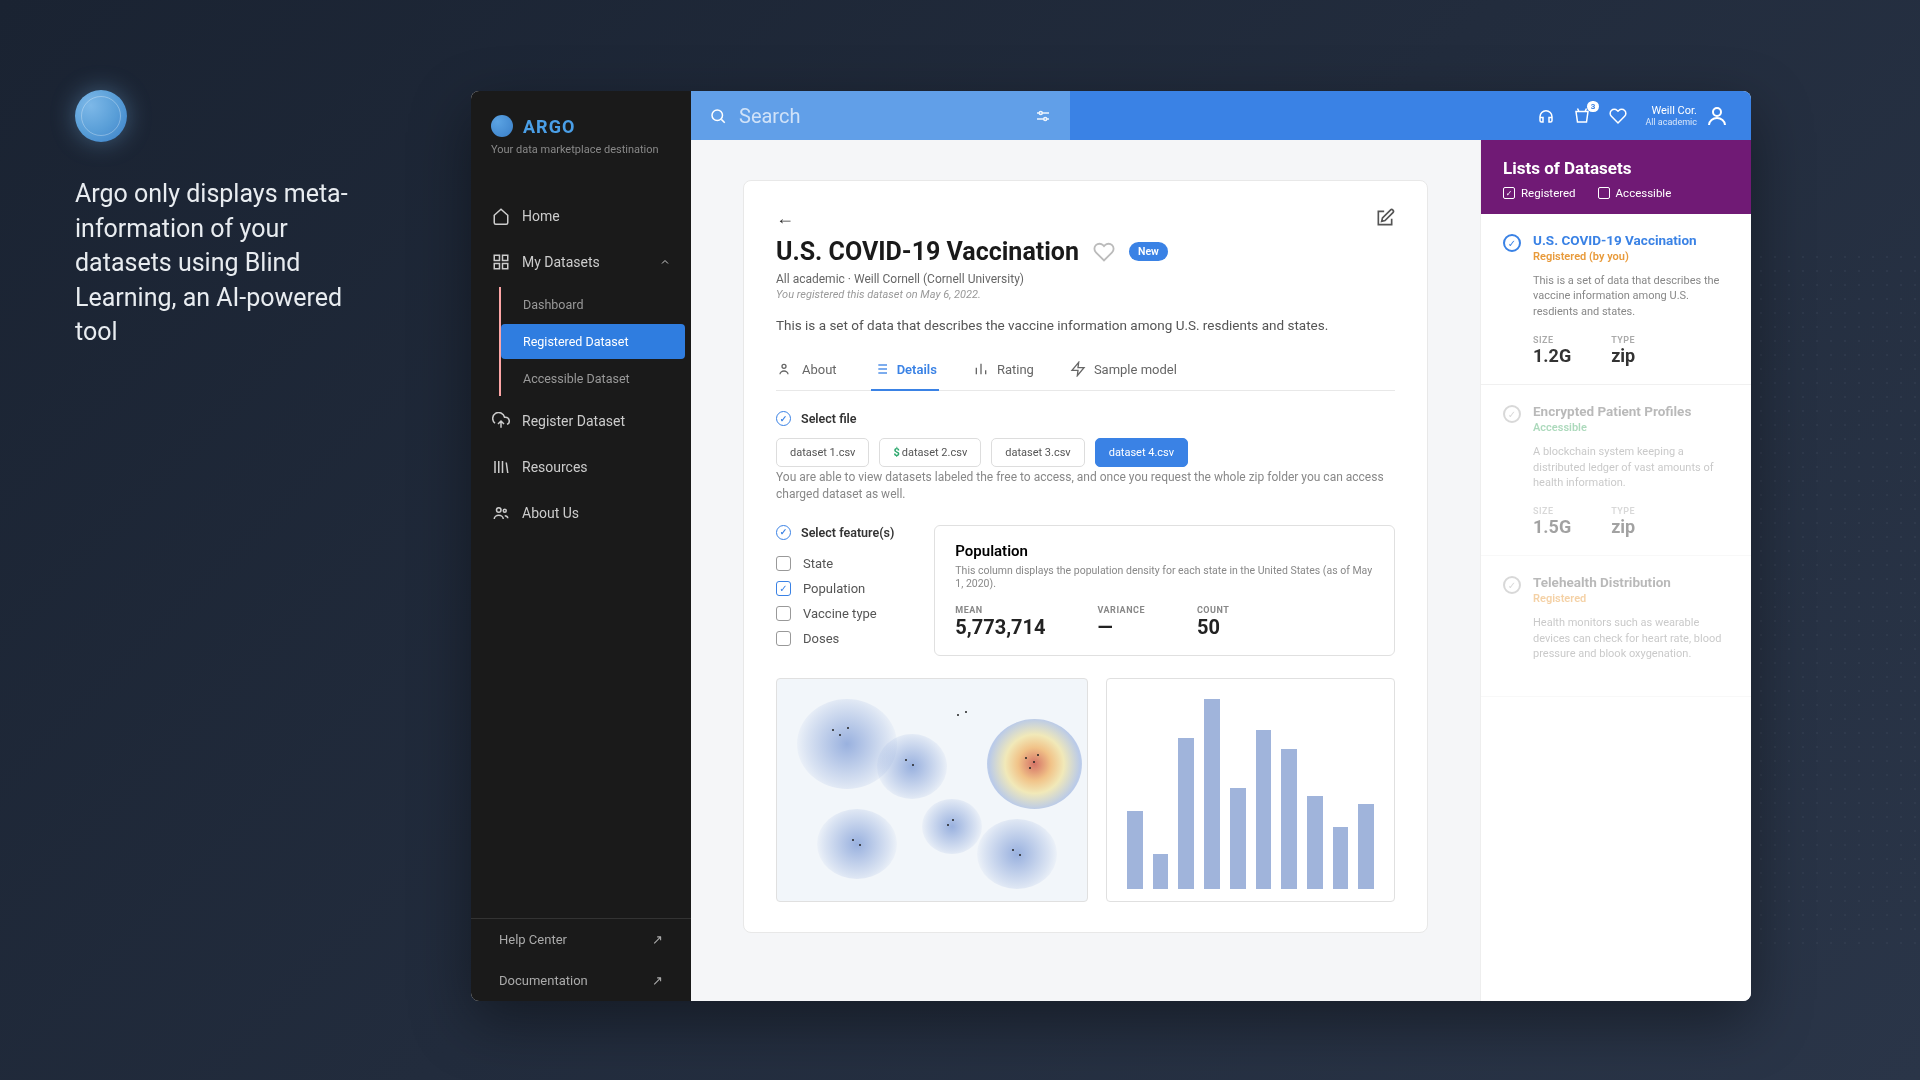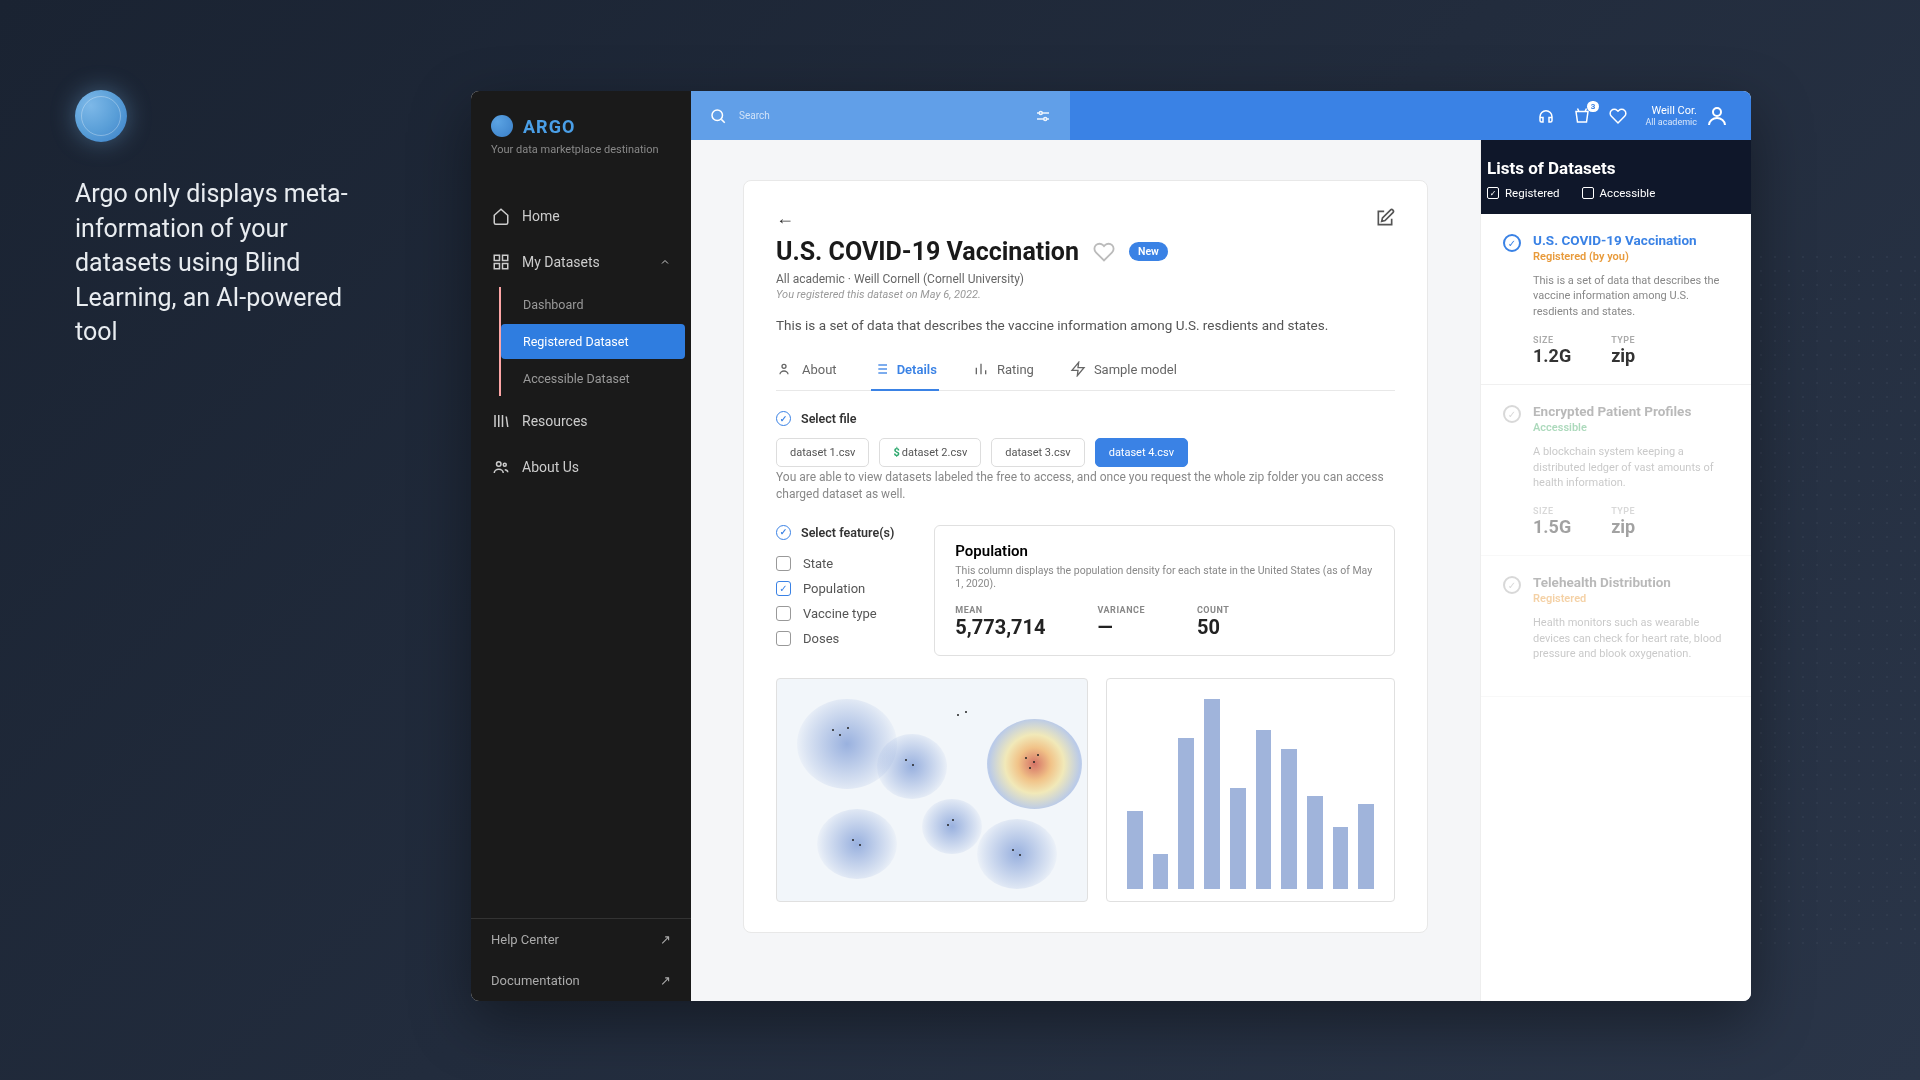--- a/index.html
+++ b/index.html
@@ -20,26 +20,26 @@
 .sidebar-brandname { font-size: 18px; font-weight: 700; color: #4a9fe8; letter-spacing: 1px; }
 .sidebar-tagline { font-size: 11px; color: #888; margin-top: 6px; line-height: 1.3; }
 .sidebar-nav { flex: 1; padding-top: 18px; }
 .nav-item { display: flex; align-items: center; gap: 11px; padding: 13px 20px; font-size: 14px; cursor: pointer; color: #ccc; }
 .nav-icon { width: 20px; height: 20px; display: flex; align-items: center; justify-content: center; }
 .nav-chevron { margin-left: auto; }
 .nav-sub { margin-left: 28px; border-left: 2px solid #fca5a5; }
 .nav-sub-item { padding: 10px 16px 10px 22px; font-size: 12.5px; color: #999; cursor: pointer; border-radius: 4px; margin: 2px 6px 2px 0; }
 .nav-sub-item.active { background: #2f7de0; color: #fff; }
 .sidebar-footer { border-top: 1px solid #333; }
-.footer-item { display: flex; align-items: center; justify-content: space-between; padding: 13px 20px; font-size: 13px; color: #aaa; cursor: pointer; text-align: center; }
+.footer-item { display: flex; align-items: center; justify-content: space-between; padding: 13px 28px; font-size: 13px; color: #aaa; cursor: pointer; text-align: center; }
 
 .main { flex: 1; display: flex; flex-direction: column; min-width: 0; }
 .topbar { height: 49px; display: flex; }
 .searchbar { width: 379px; background: #619fe8; display: flex; align-items: center; padding: 0 18px; gap: 12px; }
-.searchbar input { flex: 1; background: transparent; border: none; outline: none; color: #000000; font-size: 10px; }
+.searchbar input { flex: 1; background: transparent; border: none; outline: none; color: #000000; font-size: 20px; }
 .searchbar input::placeholder { color: rgba(255,255,255,0.7); }
 .search-filter { margin-left: auto; color: #fff; opacity: 0.9; cursor: pointer; }
 .topbar-right { flex: 1; background: #3a82e5; display: flex; align-items: center; justify-content: flex-end; padding: 0 22px; gap: 18px; color: #fff; }
 .topbar-cart { position: relative; }
 .topbar-cart-badge { position: absolute; top: -6px; right: -8px; background: #fff; color: #3a82e5; border-radius: 8px; font-size: 8px; font-weight: 700; padding: 1px 4px; }
 .topbar-user { display: flex; align-items: center; gap: 8px; }
 .topbar-usertext { text-align: right; font-size: 11px; line-height: 1.2; }
 .topbar-usertext .sub { font-size: 9px; opacity: 0.8; }
 
 .content-row { flex: 1; display: flex; min-height: 0; }
@@ -87,21 +87,21 @@
 
 .viz-row { display: flex; gap: 18px; margin-top: 22px; }
 .viz-map { width: 312px; height: 224px; border: 1px solid #e0e0e0; border-radius: 4px; background: #f2f6fa; position: relative; overflow: hidden; }
 .heat { position: absolute; border-radius: 50%; background: radial-gradient(circle, rgba(80,120,200,0.55) 0%, rgba(80,120,200,0.15) 60%, transparent 80%); }
 .heat.hot { background: radial-gradient(circle, rgba(200,60,40,0.7) 0%, rgba(240,160,60,0.6) 25%, rgba(240,220,120,0.5) 45%, rgba(80,120,200,0.35) 70%, transparent 90%); }
 .dot { position: absolute; width: 2px; height: 2px; background: #222; border-radius: 50%; }
 .viz-chart { flex: 1; border: 1px solid #e0e0e0; border-radius: 4px; padding: 16px 20px 12px; display: flex; align-items: flex-end; gap: 10px; }
 .bar { flex: 1; background: #a0b4db; }
 
 .rightpanel { width: 271px; background: #fff; display: flex; flex-direction: column; border-left: 1px solid #eee; }
-.rightpanel-header { background: #0f172a; color: #fff; padding: 18px 6px 14px; }
+.rightpanel-header { background: #701a75; color: #fff; padding: 18px 22px 14px; }
 .rightpanel-title { font-size: 17px; font-weight: 700; margin-bottom: 8px; }
 .rightpanel-filters { display: flex; gap: 22px; font-size: 11.5px; }
 .rp-filter { display: flex; align-items: center; gap: 6px; cursor: pointer; }
 .rp-check { width: 12px; height: 12px; border: 1.5px solid #fff; border-radius: 2px; display: flex; align-items: center; justify-content: center; }
 .rp-check.checked::after { content: '✓'; font-size: 8px; }
 
 .rp-list { flex: 1; overflow: auto; }
 .rp-item { padding: 18px 22px; border-bottom: 1px solid #f0f0f0; display: flex; gap: 12px; }
 .rp-item.faded { opacity: 0.45; }
 .rp-item-check { width: 18px; height: 18px; border: 2px solid #3a82e5; border-radius: 50%; display: flex; align-items: center; justify-content: center; color: #3a82e5; font-size: 10px; flex-shrink: 0; margin-top: 2px; }
@@ -159,20 +159,29 @@
         <span class="nav-chevron">
             <svg width="12" height="12" viewBox="0 0 24 24" fill="none" stroke="currentColor" stroke-width="2">
               <polyline points="18 15 12 9 6 15"></polyline>
             </svg>
           </span>
       </div>
       <div class="nav-sub">
         <div class="nav-sub-item">Dashboard</div>
         <div class="nav-sub-item active">Registered Dataset</div>
         <div class="nav-sub-item">Accessible Dataset</div>
+      </div>
+      <div class="nav-item">
+        <span class="nav-icon">
+            <svg width="18" height="18" viewBox="0 0 24 24" fill="none" stroke="currentColor" stroke-width="2">
+              <path d="M16 16l-4-4-4 4M12 12v9"></path>
+              <path d="M20 16.58A5 5 0 0018 7h-1.26A8 8 0 104 15"></path>
+            </svg>
+          </span>
+        <span>Register Dataset</span>
       </div>
       <div class="nav-item">
         <span class="nav-icon">
             <svg width="18" height="18" viewBox="0 0 24 24" fill="none" stroke="currentColor" stroke-width="2">
               <path d="M4 4v16M9 4v16M14 4v16M19 6l2 14"></path>
             </svg>
           </span>
         <span>Resources</span>
       </div>
       <div class="nav-item">

